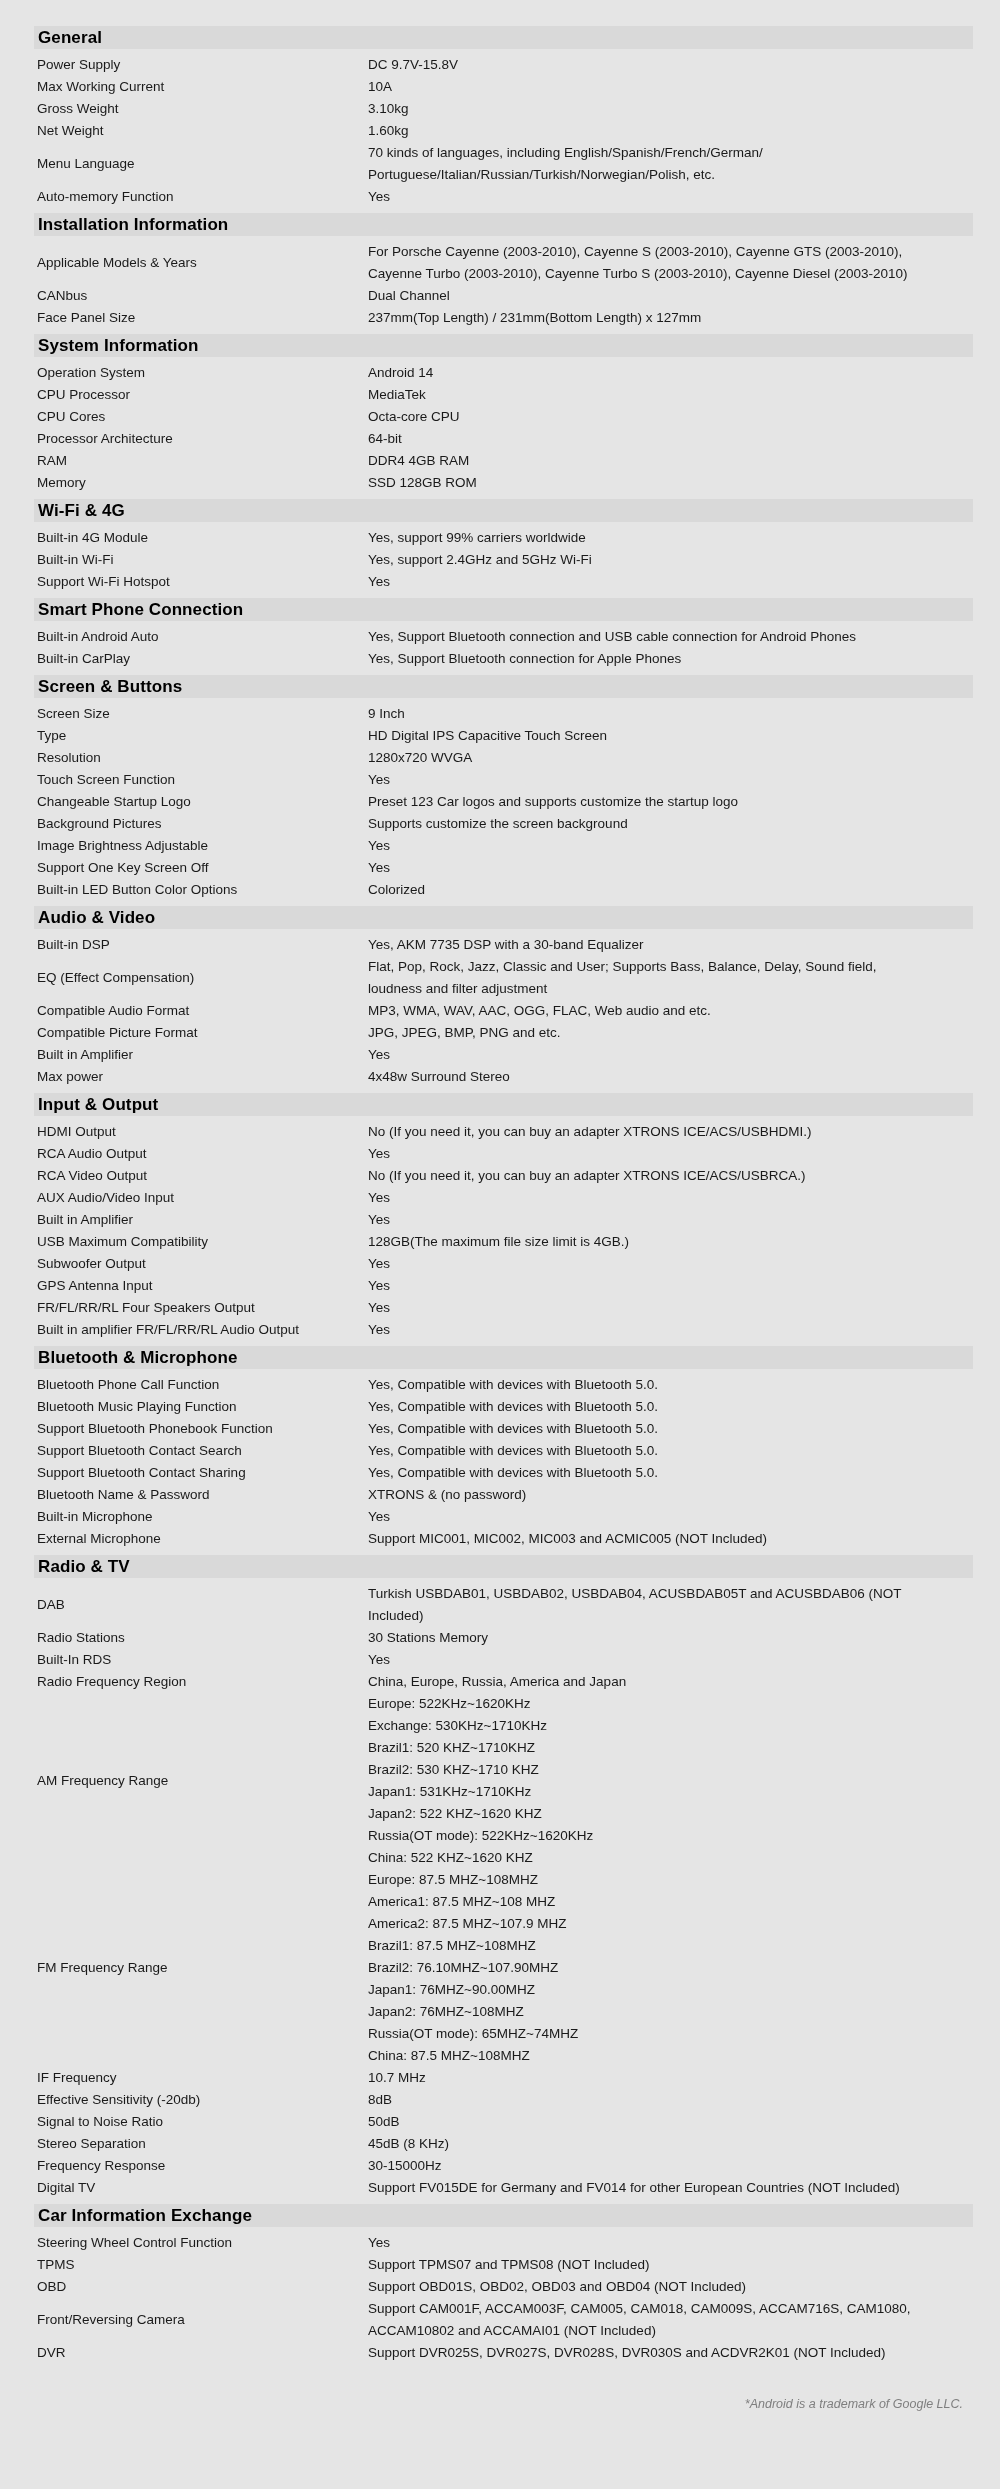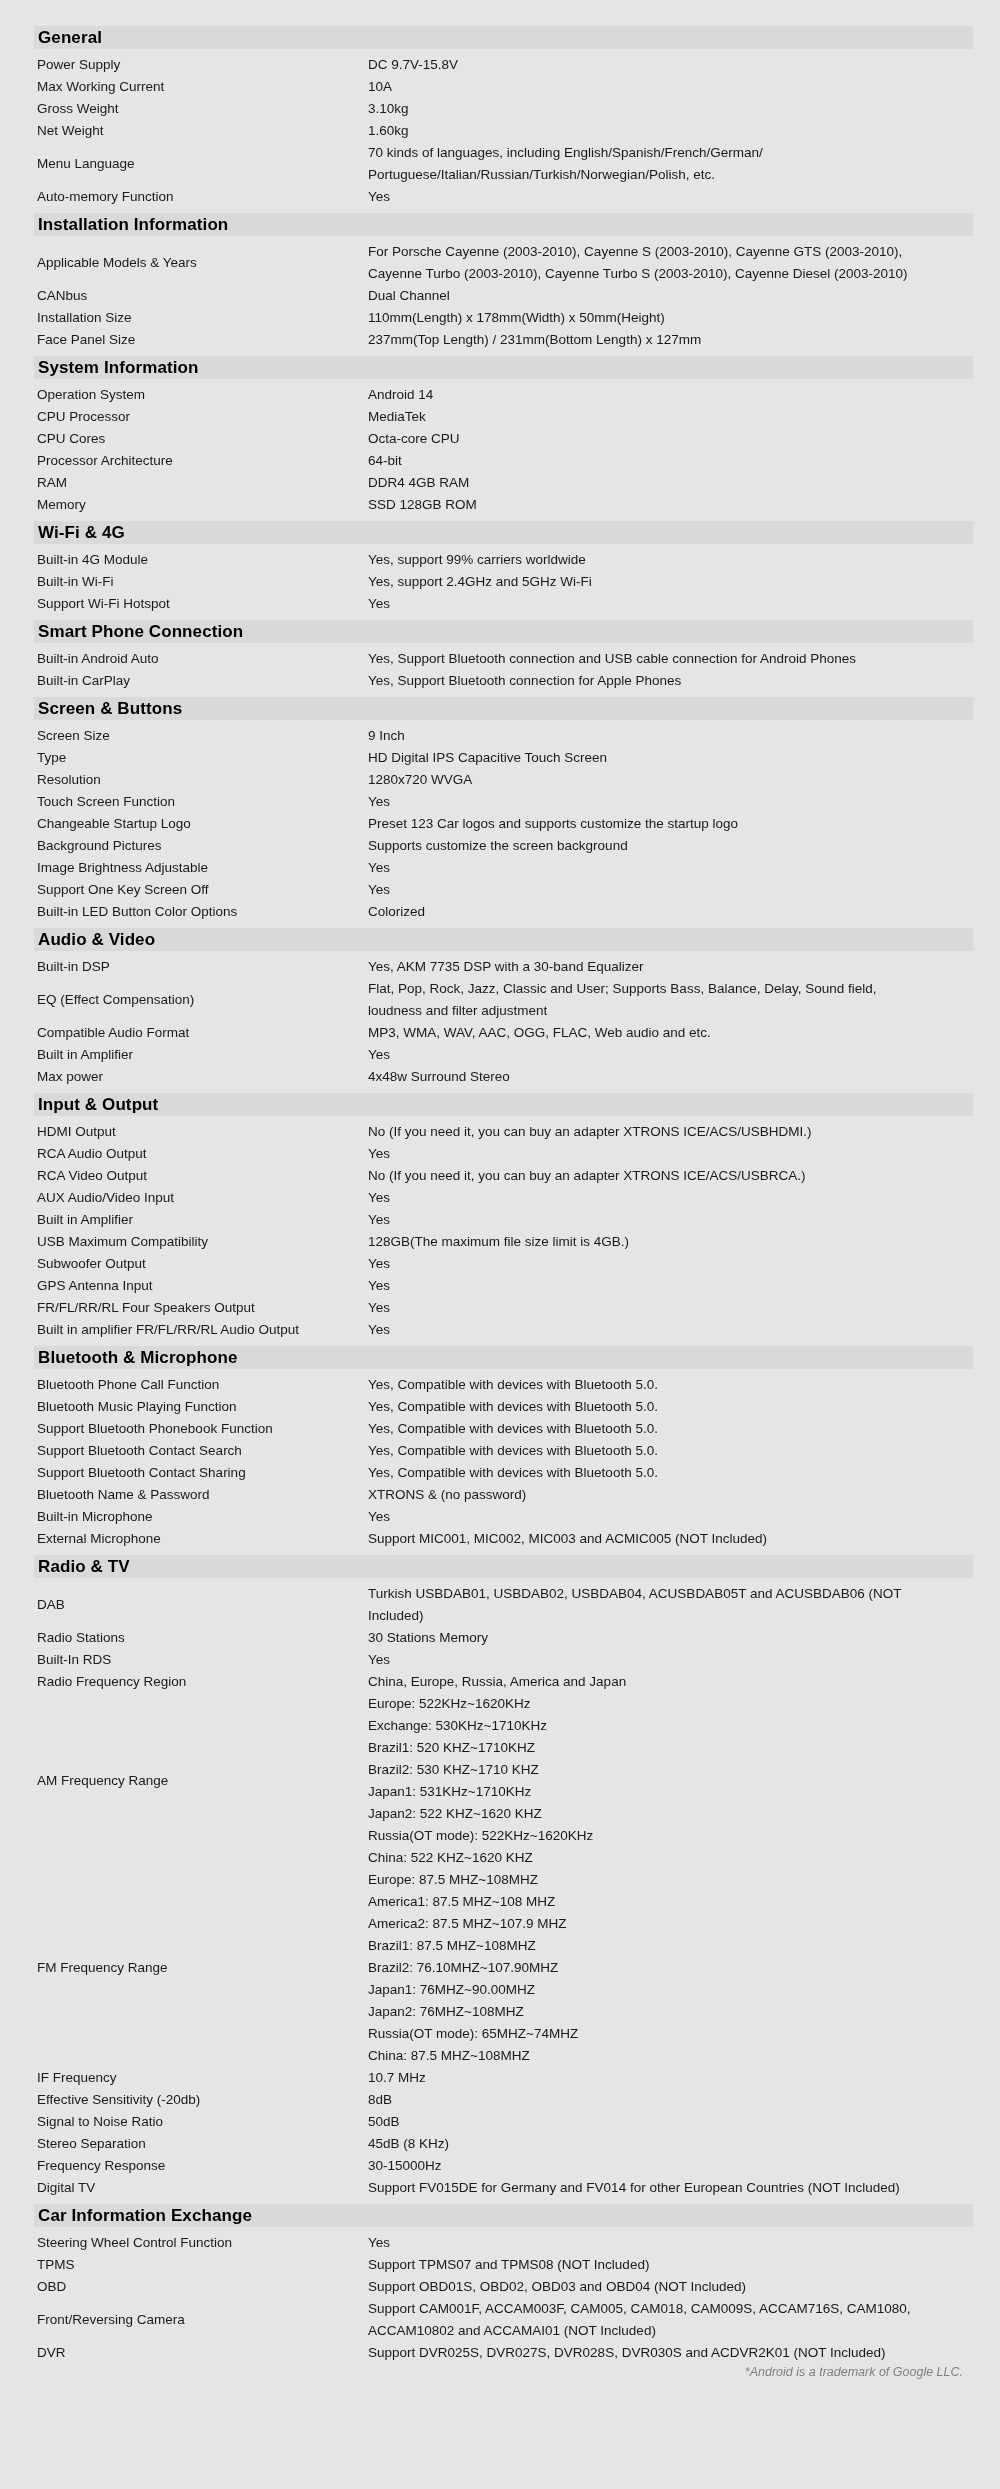--- a/index.html
+++ b/index.html
@@ -41,21 +41,21 @@
     font-size: 13.5px;
     line-height: 22px;
   }
   .spec-value-line { white-space: nowrap; }
   .footer {
     text-align: right;
     font-style: italic;
     color: #7f7f7f;
     font-size: 12.5px;
     line-height: 16px;
-    margin-top: 0;
+    margin-top: 32px;
     padding-right: 10px;
   }
 </style>
 </head>
 <body>
 
 <div class="page">
   <div>
       <div class="section-header"><span>General</span></div>
       <div class="spec-row">
@@ -103,26 +103,20 @@
           <div class="spec-value-line">Cayenne Turbo (2003-2010), Cayenne Turbo S (2003-2010), Cayenne Diesel (2003-2010)</div>
         </div>
       </div>
       <div class="spec-row">
         <div class="spec-label">CANbus</div>
         <div class="spec-value">
           <div class="spec-value-line">Dual Channel</div>
         </div>
       </div>
       <div class="spec-row">
-        <div class="spec-label">Installation Size</div>
-        <div class="spec-value">
-          <div class="spec-value-line">110mm(Length) x 178mm(Width) x 50mm(Height)</div>
-        </div>
-      </div>
-      <div class="spec-row">
         <div class="spec-label">Face Panel Size</div>
         <div class="spec-value">
           <div class="spec-value-line">237mm(Top Length) / 231mm(Bottom Length) x 127mm</div>
         </div>
       </div>
       <div class="section-header"><span>System Information</span></div>
       <div class="spec-row">
         <div class="spec-label">Operation System</div>
         <div class="spec-value">
           <div class="spec-value-line">Android 14</div>
@@ -256,20 +250,26 @@
         <div class="spec-label">EQ (Effect Compensation)</div>
         <div class="spec-value">
           <div class="spec-value-line">Flat, Pop, Rock, Jazz, Classic and User; Supports Bass, Balance, Delay, Sound field,</div>
           <div class="spec-value-line">loudness and filter adjustment</div>
         </div>
       </div>
       <div class="spec-row">
         <div class="spec-label">Compatible Audio Format</div>
         <div class="spec-value">
           <div class="spec-value-line">MP3, WMA, WAV, AAC, OGG, FLAC, Web audio and etc.</div>
+        </div>
+      </div>
+      <div class="spec-row">
+        <div class="spec-label">Compatible Picture Format</div>
+        <div class="spec-value">
+          <div class="spec-value-line">JPG, JPEG, BMP, PNG and etc.</div>
         </div>
       </div>
       <div class="spec-row">
         <div class="spec-label">Built in Amplifier</div>
         <div class="spec-value">
           <div class="spec-value-line">Yes</div>
         </div>
       </div>
       <div class="spec-row">
         <div class="spec-label">Max power</div>

